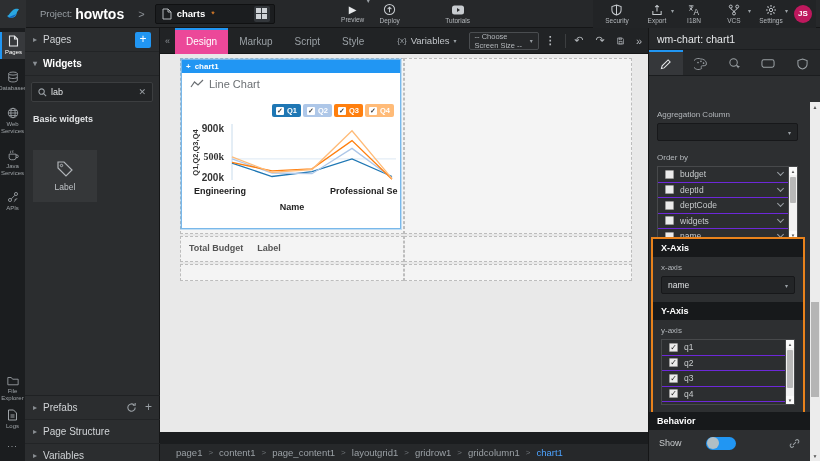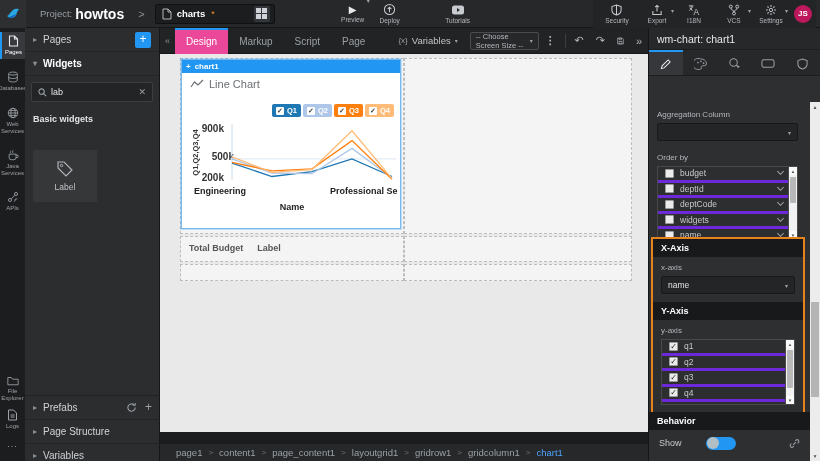--- a/index.html
+++ b/index.html
@@ -88,21 +88,21 @@
   .rp-tabs { height:26px; display:flex; background:#26282a; border-bottom:1px solid #1b1d1f; }
   .rp-tab { width:34px; display:flex; align-items:center; justify-content:center; color:#9aa0a4; border-top:2px solid transparent; cursor:pointer; }
   .rp-tab.active { background:#35373a; color:#e6e8ea; border-top:2px solid #2196f3; }
   .rp-search { margin:6px 8px; height:20px; background:#232527; border:1px solid #3a3c3e; border-radius:3px; display:flex; align-items:center; padding:0 6px; gap:4px; }
   .rp-search input { background:transparent; border:none; outline:none; color:#c8c8c8; font-size:8.5px; width:110px; font-family:inherit; }
   .props { position:absolute; top:74px; left:0; right:0; bottom:0; overflow:hidden; }
   .plabel { font-size:8px; color:#b4b8bc; padding:0 0 4px 0; }
   .pselect { height:18px; background:#232527; border:1px solid #17181a; border-radius:2px; display:flex; align-items:center; padding:0 6px; font-size:8.5px; color:#e0e2e4; cursor:pointer; }
   .pselect .caret { margin-left:auto; font-size:6px; color:#9aa0a5; }
   .plist { position:relative; background:#2c2e30; border:1px solid #47494b; overflow:hidden; }
-  .plist-row { display:flex; align-items:center; gap:6px; height:15.5px; padding:0 14px 0 7px; border-bottom:3px solid #6d28d9; font-size:8.5px; color:#c8cbcd; cursor:pointer; }
+  .plist-row { display:flex; align-items:center; gap:6px; height:15.5px; padding:0 14px 0 7px; border-bottom:1px solid #6d28d9; font-size:8.5px; color:#c8cbcd; cursor:pointer; }
   .cb { width:9px; height:9px; background:#ebebeb; border:1px solid #9a9a9a; border-radius:1px; font-size:8px; line-height:8px; text-align:center; color:#222; }
   .chevdn { margin-left:auto; width:5px; height:5px; border-right:1.4px solid #9aa0a5; border-bottom:1.4px solid #9aa0a5; transform:rotate(45deg); margin-top:-3px; }
   .innerscroll { position:absolute; right:0; top:0; bottom:0; width:9px; background:#f2f2f2; border-left:1px solid #47494b; }
   .innerscroll .ar { height:8px; font-size:4.5px; color:#555; text-align:center; line-height:9px; background:#fafafa; }
   .innerscroll .ar.b { position:absolute; bottom:0; left:0; right:0; }
   .innerscroll .thumb { position:absolute; left:1px; right:1px; background:#b8b8b8; border-radius:1px; }
   .sect-head { background:#17191b; color:#fff; font-weight:bold; font-size:9px; padding:4px 8px; }
   .orangebox { position:absolute; left:2px; top:135px; width:154px; border:2px solid #e8821c; }
   .outerscroll { position:absolute; right:0; top:0; bottom:0; width:10px; background:#ececec; }
   .outerscroll .oar { font-size:5px; color:#555; text-align:center; line-height:10px; height:10px; }
@@ -320,21 +320,21 @@
     <div class="ctab active">
         <span>Design</span>
       </div>
     <div class="ctab">
         <span>Markup</span>
       </div>
     <div class="ctab">
         <span>Script</span>
       </div>
     <div class="ctab">
-        <span>Page</span>
+        <span>Style</span>
       </div>
     <div class="varsel">
       <span class="vx">{x}</span>
       <span>Variables</span>
       <span style="font-size:6px;color:#9aa0a5;">▾</span>
     </div>
     <div class="screensel">
       <span>-- Choose Screen Size --</span>
       <span class="caret">▾</span>
     </div>
@@ -390,21 +390,21 @@
           <span class="pill" style="background: rgb(255, 127, 14);">
               <span class="pillcheck">✓</span>
               <span>Q3</span>
             </span>
           <span class="pill" style="background: rgb(255, 187, 120);">
               <span class="pillcheck">✓</span>
               <span>Q4</span>
             </span>
         </div>
         <span class="ytick" style="left:10px;top:63px;">900k</span>
-        <span class="ytick" style="left:20px;top:91px;">500k</span>
+        <span class="ytick" style="left:10px;top:91px;font-family:Liberation Serif, serif;">500k</span>
         <span class="ytick" style="left:10px;top:112px;">200k</span>
         <span class="ylab">Q1,Q2,Q3,Q4</span>
         <svg class="abs" style="left:46px;top:62px;" width="168" height="62" viewBox="0 0 168 62">
             <line x1="4" y1="2" x2="4" y2="58" stroke="#c9dcec" stroke-width="1"></line>
             <line x1="4" y1="36.9" x2="168" y2="36.9" stroke="#dce9f3" stroke-width="1"></line>
             <polyline points="4.0,41.1 44.0,54.5 84.0,49.6 124.0,36.9 164.0,54.5" fill="none" stroke="#1f77b4" stroke-width="1.3"></polyline>
             <polyline points="4.0,36.9 44.0,51.0 84.0,51.7 124.0,26.4 164.0,55.9" fill="none" stroke="#aec7e8" stroke-width="1.3"></polyline>
             <polyline points="4.0,40.4 44.0,48.9 84.0,46.8 124.0,18.6 164.0,57.3" fill="none" stroke="#ff7f0e" stroke-width="1.3"></polyline>
             <polyline points="4.0,34.8 44.0,50.3 84.0,47.5 124.0,8.8 164.0,56.6" fill="none" stroke="#ffbb78" stroke-width="1.3"></polyline>
           </svg>

